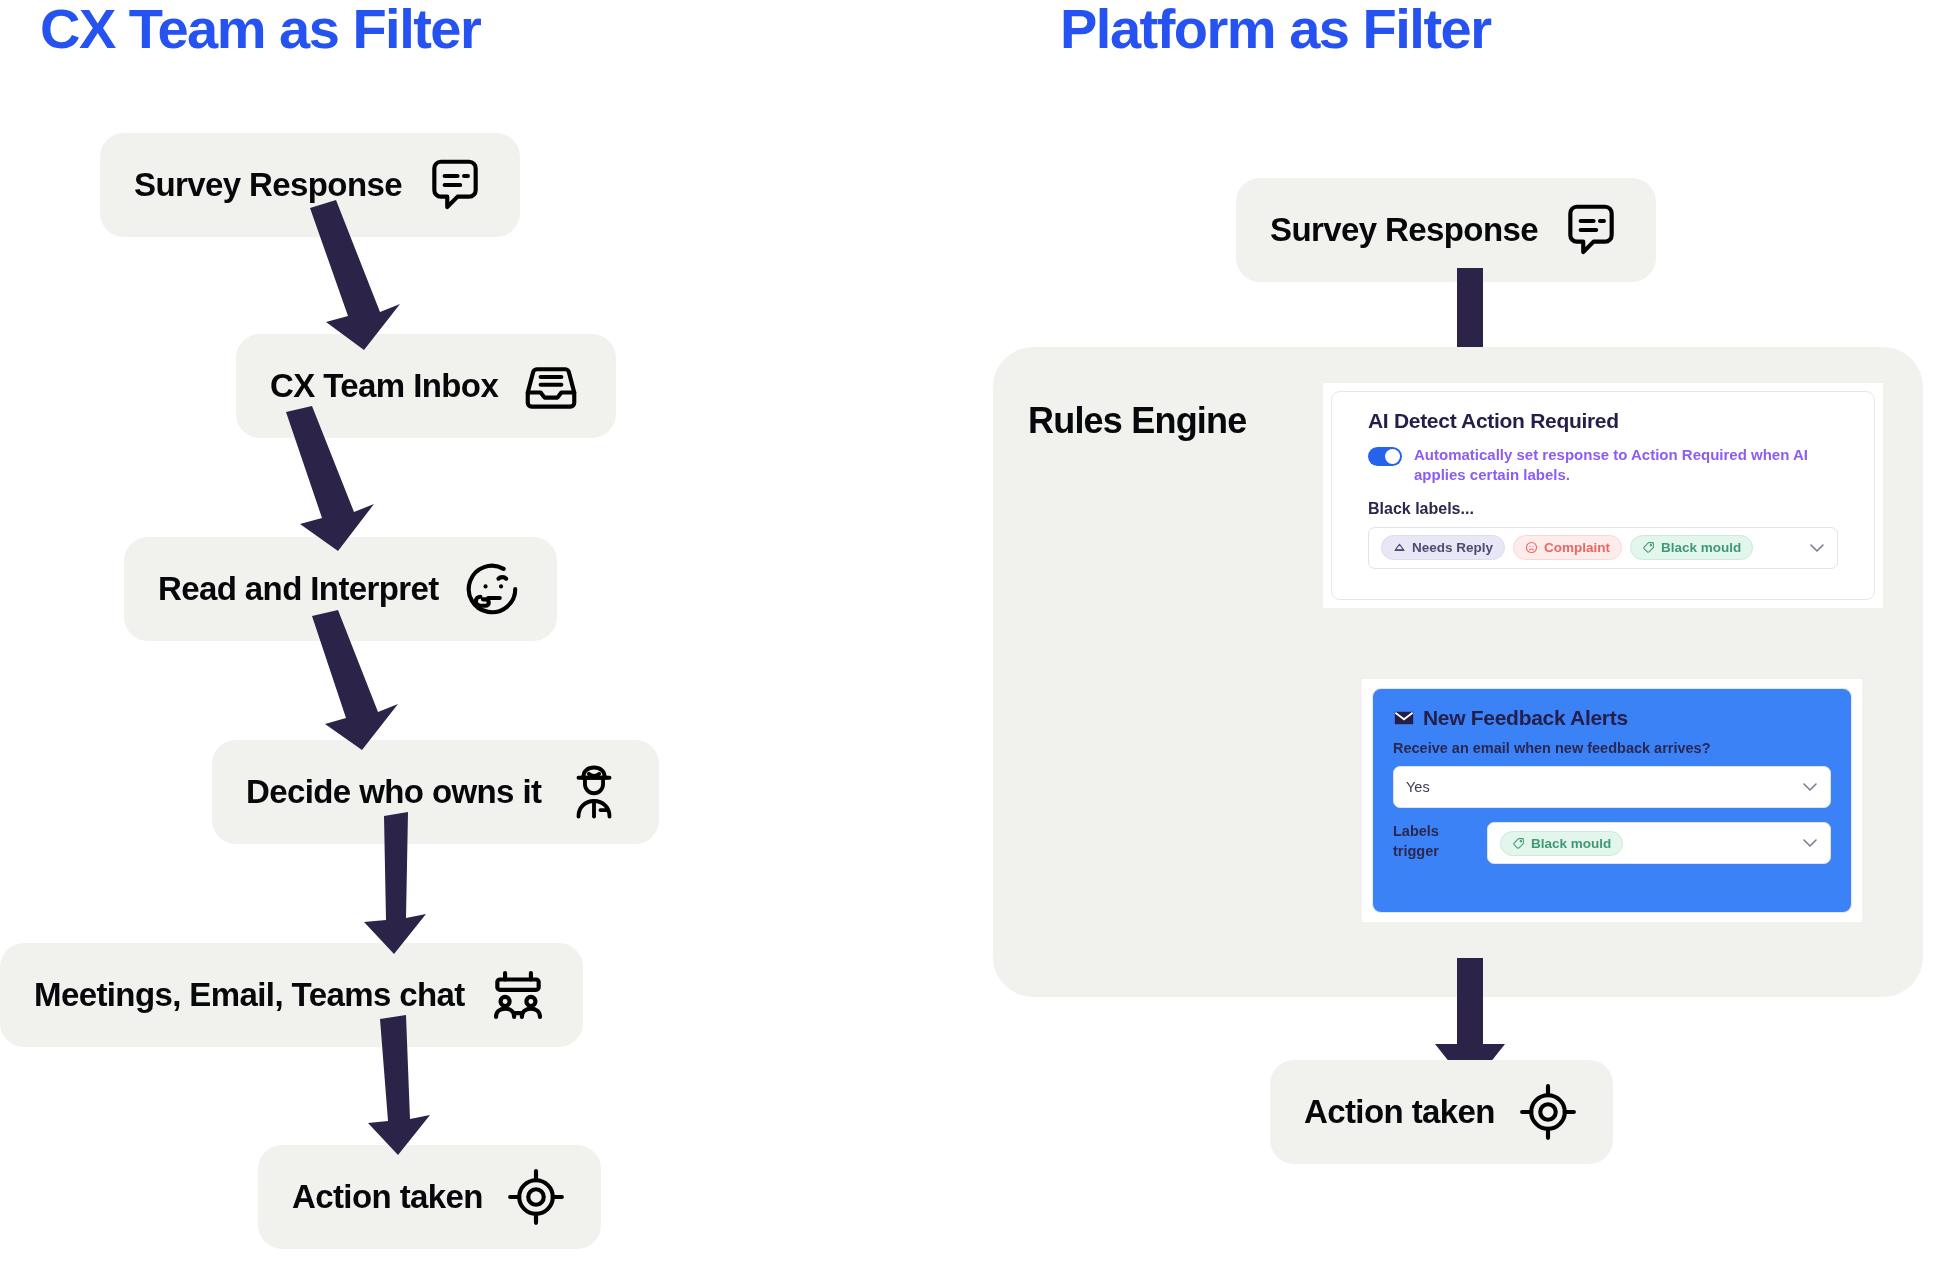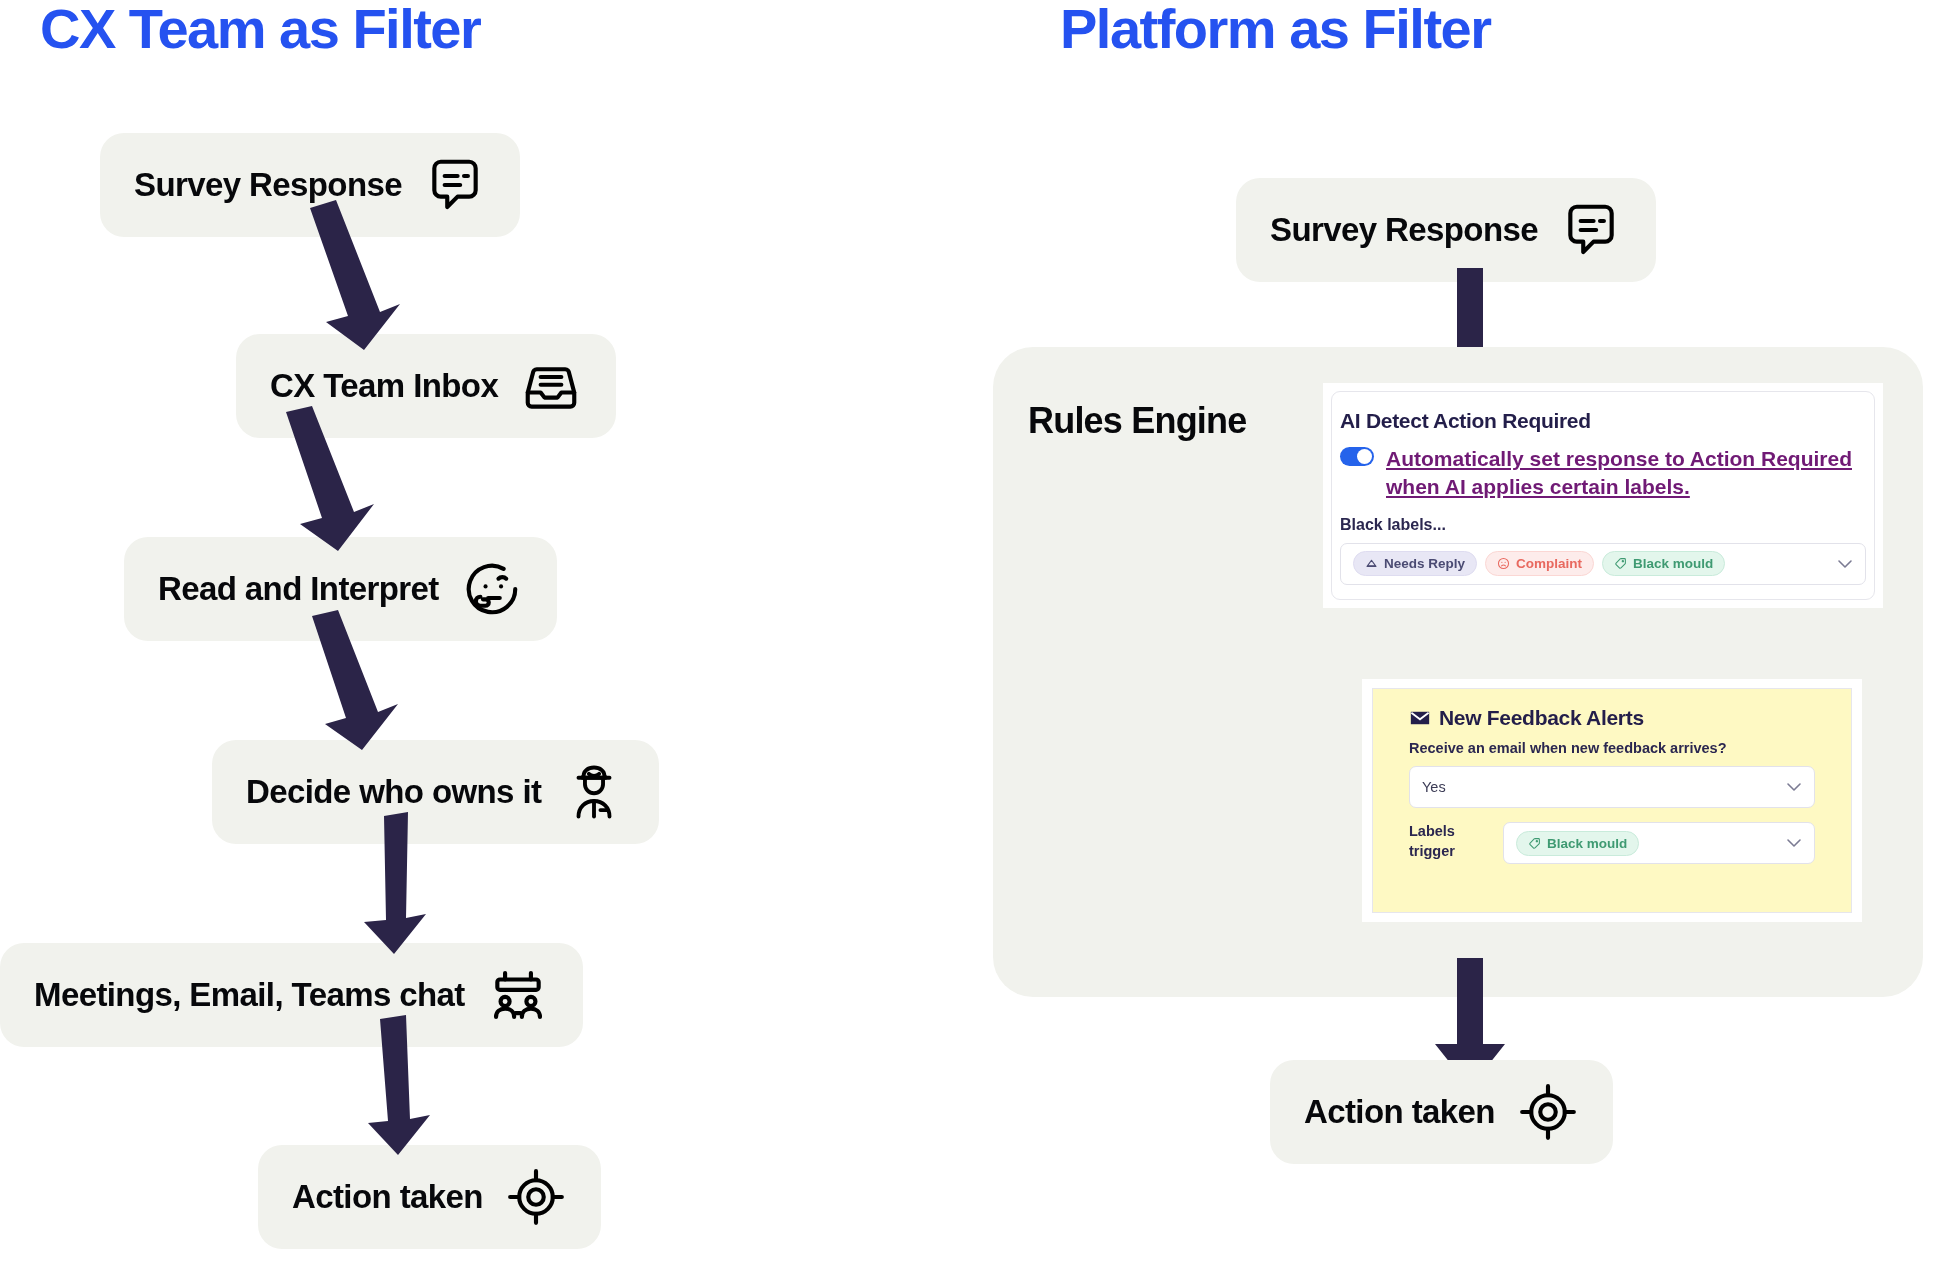--- a/index.html
+++ b/index.html
@@ -104,21 +104,21 @@
     top: 383px;
     width: 560px;
     height: 225px;
     padding: 8px;
   }
   #shot-ai .inner {
     border: 1px solid #e6e6ec;
     border-radius: 9px;
     width: 100%;
     height: 100%;
-    padding: 17px 8px;
+    padding: 17px 36px;
     background: #fff;
   }
   .card-title {
     font-size: 21px;
     font-weight: 700;
     color: #231e4a;
     letter-spacing: -0.3px;
     margin-bottom: 12px;
   }
   .toggle-row {
@@ -139,26 +139,25 @@
   .toggle .knob {
     position: absolute;
     right: 2px;
     top: 2px;
     width: 15px;
     height: 15px;
     border-radius: 50%;
     background: #ffffff;
   }
   .toggle-text {
-    font-size: 21px;
+    font-size: 15px;
     font-weight: 600;
-    color: #701a75;
+    color: #8b5cf6;
     line-height: 1.35;
     max-width: 470px;
-    text-decoration: underline;
   }
   .field-label {
     font-size: 16px;
     font-weight: 700;
     color: #2b2750;
     margin-bottom: 9px;
   }
   .select-box {
     border: 1px solid #e2e2ea;
     border-radius: 7px;
@@ -196,25 +195,25 @@
   
   #shot-alerts {
     left: 1362px;
     top: 679px;
     width: 500px;
     height: 243px;
     padding: 9px 10px;
   }
   #shot-alerts .inner {
     border: 1px solid #e6e6ec;
-    border-radius: 0;
+    border-radius: 9px;
     width: 100%;
     height: 100%;
-    padding: 17px 36px;
-    background: #fef9c3;
+    padding: 17px 20px;
+    background: #3b82f6;
   }
   .card-title-row {
     display: flex;
     align-items: center;
     gap: 8px;
     margin-bottom: 10px;
   }
   .card-title-row .mail-ico { width: 22px; height: 22px; flex: 0 0 22px; }
   .help-text {
     font-size: 14.5px;

